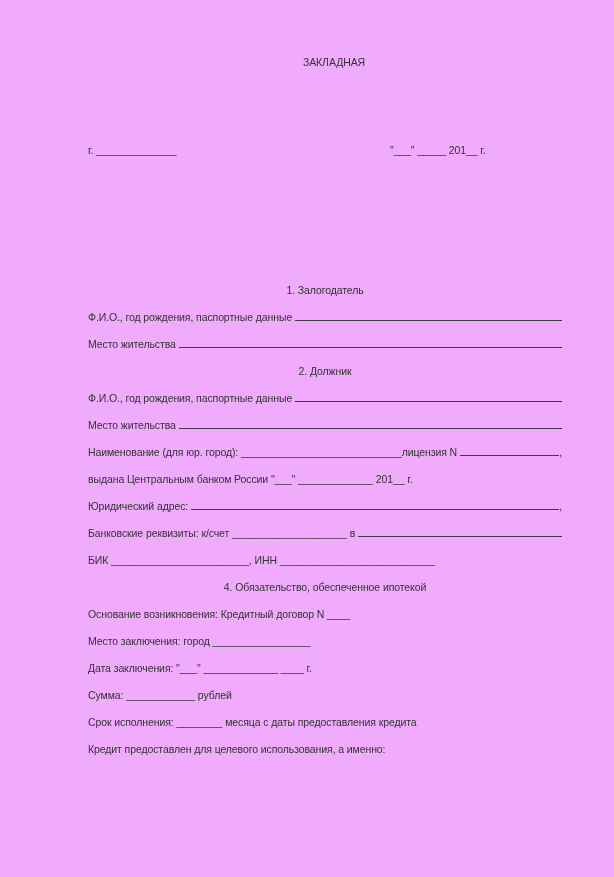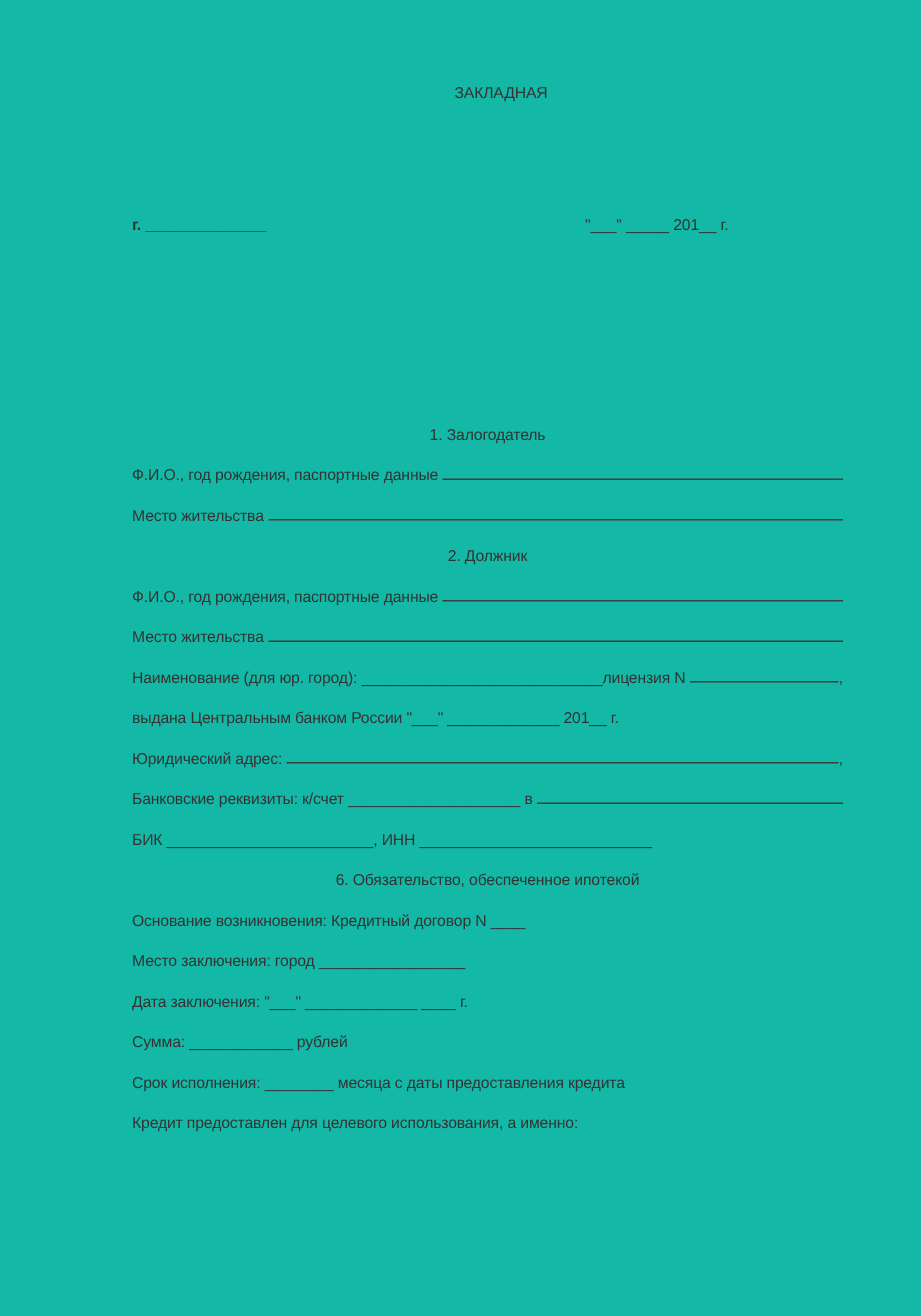--- a/index.html
+++ b/index.html
@@ -1,39 +1,38 @@
 <!DOCTYPE html>
 <html><head>
 <meta charset="utf-8">
 <style>
   html, body { margin: 0; padding: 0; background: #ffffff; }
   .page {
     position: relative;
     width: 614px;
     height: 877px;
-    background: #14b8a6;
+    background: #f0abfc;
     font-family: "Liberation Sans", sans-serif;
     font-size: 10.5px;
     color: #333333;
     letter-spacing: -0.1px;
     overflow: hidden;
   }
   .doc-title {
     position: absolute;
     top: 50px; left: 88px; right: 34px;
     height: 24px; line-height: 24px;
     text-align: center;
     white-space: pre;
   }
   .place-line {
     position: absolute;
     top: 137px; left: 88px;
     height: 27px; line-height: 27px;
     white-space: pre;
-    font-weight: bold;
   }
   .date-block { position: absolute; top: 137px; left: 390px; }
   .date-block .dline { height: 27px; line-height: 27px; white-space: pre; }
   .sections { position: absolute; top: 277px; left: 88px; right: 52px; }
   .heading {
     height: 27px; line-height: 27px;
     text-align: center; white-space: pre;
   }
   .fline {
     display: flex;
@@ -64,21 +63,21 @@
       <div class="fline"><span class="txt">Ф.И.О., год рождения, паспортные данные </span><span class="fill"></span></div>
       <div class="fline"><span class="txt">Место жительства </span><span class="fill"></span></div>
       <div class="heading">2. Должник</div>
       <div class="fline"><span class="txt">Ф.И.О., год рождения, паспортные данные </span><span class="fill"></span></div>
       <div class="fline"><span class="txt">Место жительства </span><span class="fill"></span></div>
       <div class="fline"><span class="txt">Наименование (для юр. город): ____________________________лицензия N </span><span class="fill"></span><span class="txt">,</span></div>
       <div class="fline"><span class="txt">выдана Центральным банком России "___" _____________ 201__ г.</span></div>
       <div class="fline"><span class="txt">Юридический адрес: </span><span class="fill"></span><span class="txt">,</span></div>
       <div class="fline"><span class="txt">Банковские реквизиты: к/счет ____________________ в </span><span class="fill"></span></div>
       <div class="fline"><span class="txt">БИК ________________________, ИНН ___________________________</span></div>
-      <div class="heading">6. Обязательство, обеспеченное ипотекой</div>
+      <div class="heading">4. Обязательство, обеспеченное ипотекой</div>
       <div class="fline"><span class="txt">Основание возникновения: Кредитный договор N ____</span></div>
       <div class="fline"><span class="txt">Место заключения: город _________________</span></div>
       <div class="fline"><span class="txt">Дата заключения: "___" _____________ ____ г.</span></div>
       <div class="fline"><span class="txt">Сумма: ____________ рублей</span></div>
       <div class="fline"><span class="txt">Срок исполнения: ________ месяца с даты предоставления кредита</span></div>
       <div class="fline"><span class="txt">Кредит предоставлен для целевого использования, а именно:</span></div>
     </div>
 </div>
 
 </body></html>

